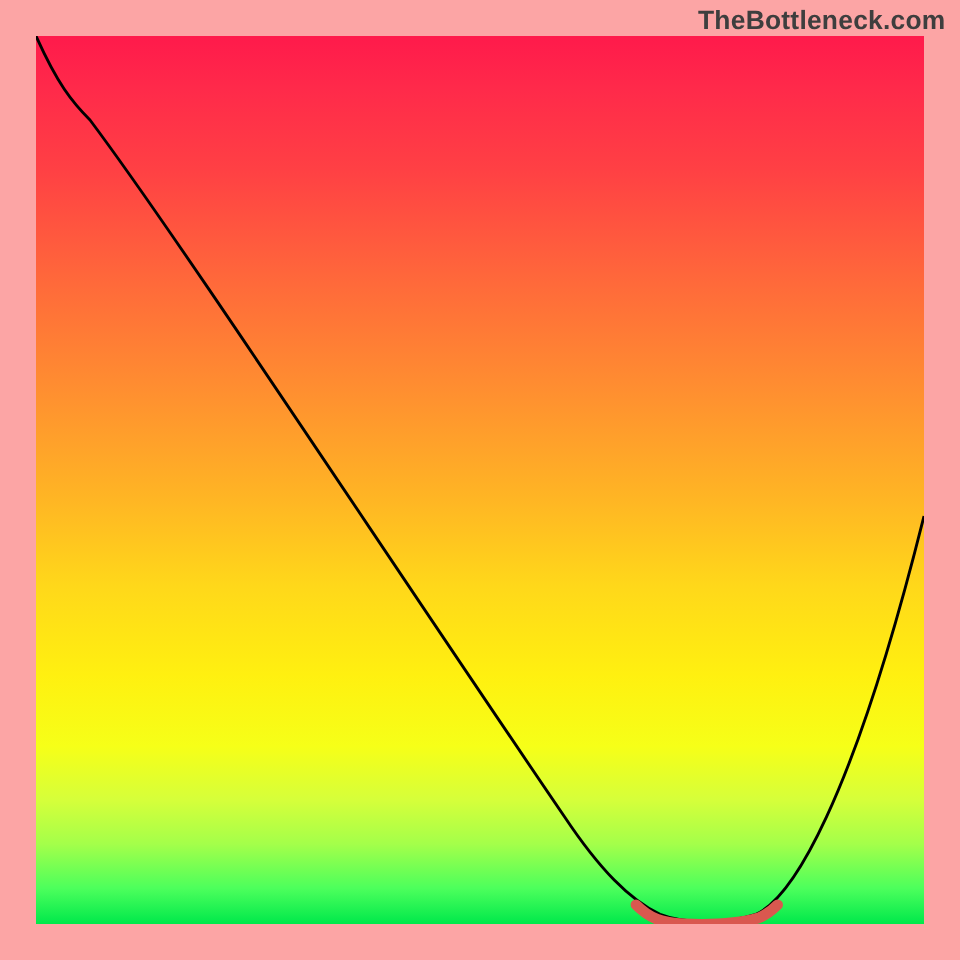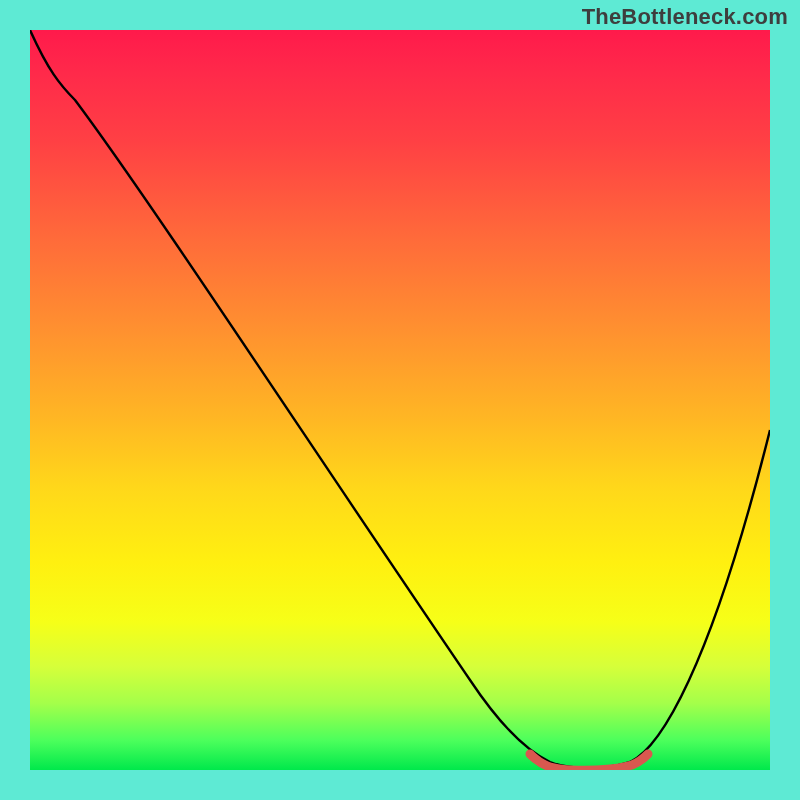--- a/index.html
+++ b/index.html
@@ -8,21 +8,21 @@
     width: 800px;
     height: 800px;
     background: #000;
     overflow: hidden;
     font-family: Arial, Helvetica, sans-serif;
   }
   .frame {
     position: relative;
     width: 800px;
     height: 800px;
-    background: #5eead4;
+    background: #fca5a5;
   }
   .watermark {
     position: absolute;
     top: 4px;
     right: 12px;
     color: #3e3e3e;
     font-size: 22px;
     font-weight: 600;
     letter-spacing: 0.2px;
     z-index: 3;

